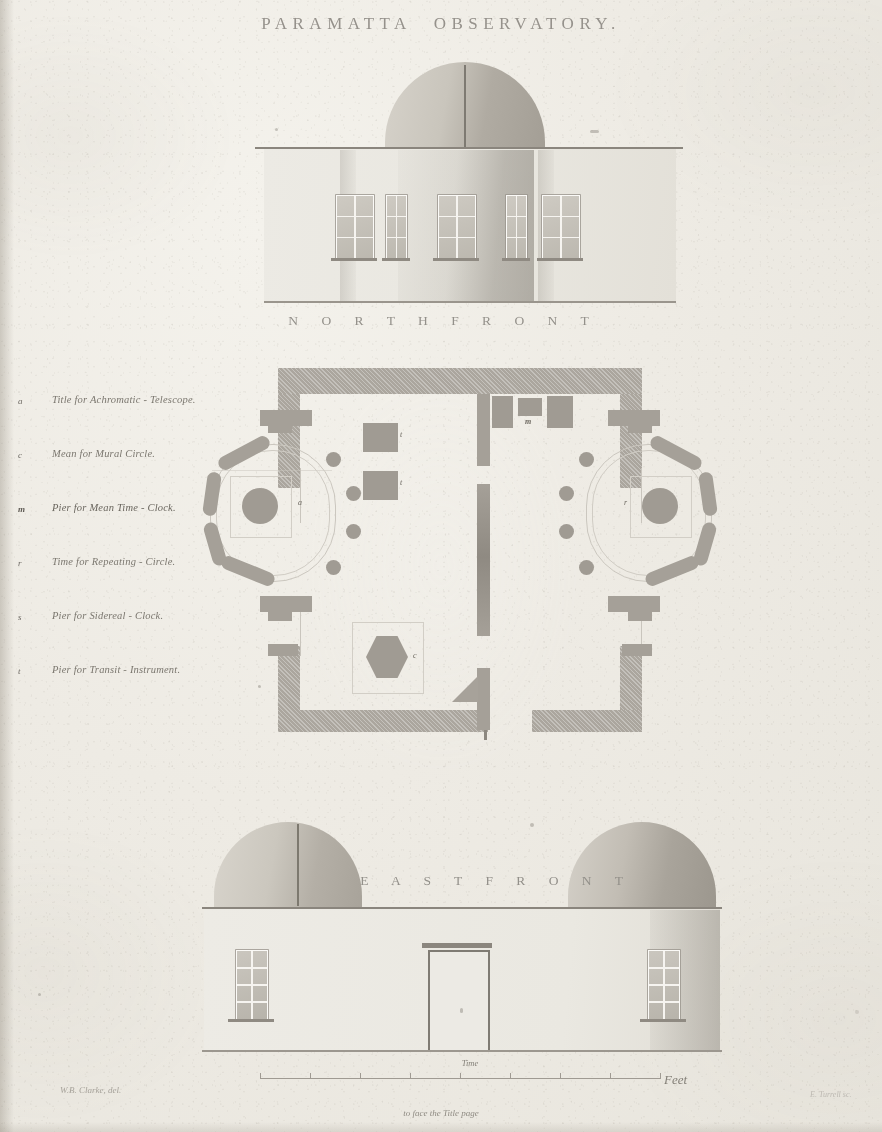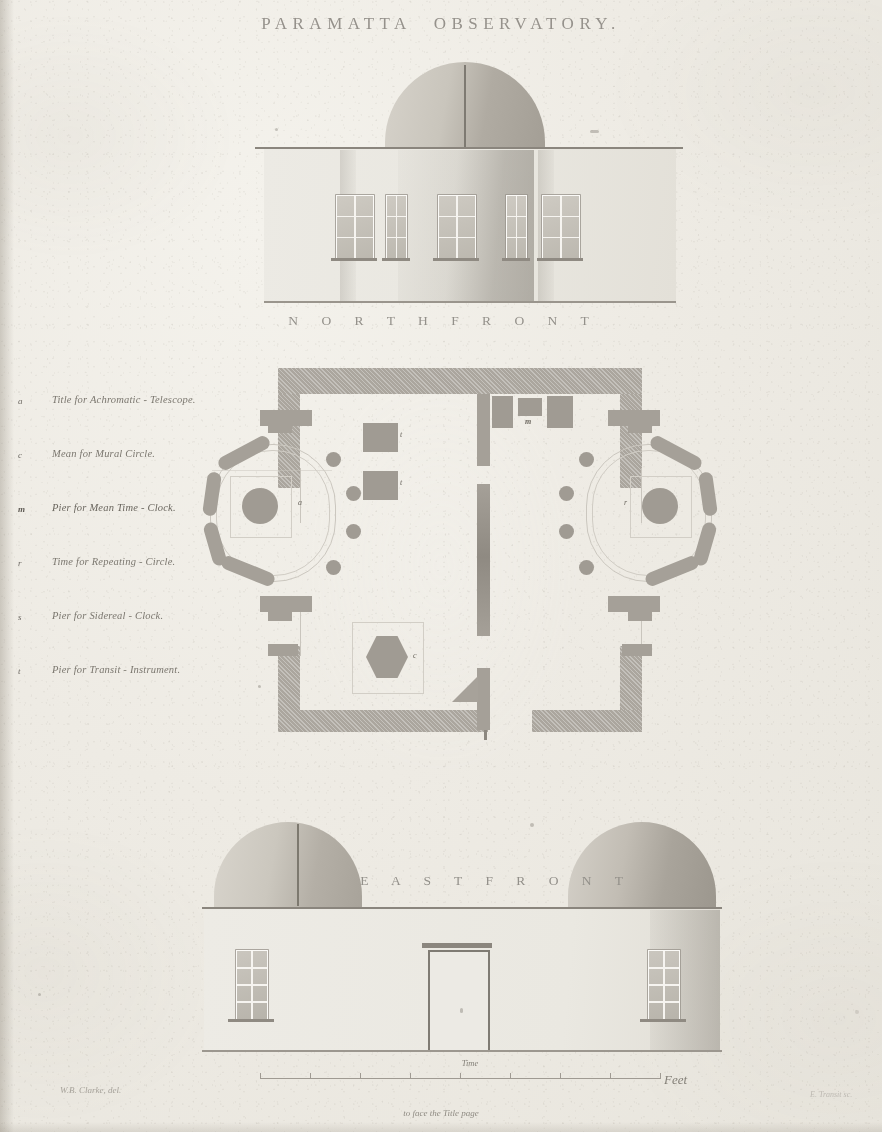--- a/index.html
+++ b/index.html
@@ -557,16 +557,16 @@
     <div class="scale-tick" style="left:160px;"></div>
     <div class="scale-tick" style="left:210px;"></div>
     <div class="scale-tick" style="left:260px;"></div>
     <div class="scale-tick" style="left:310px;"></div>
     <div class="scale-tick" style="left:360px;"></div>
     <div class="scale-tick" style="left:410px;"></div>
     <div class="scale-unit">Feet</div>
   </div>
 
   <div class="credit" id="credit-left">W.B. Clarke, del.</div>
-  <div class="credit" id="credit-right">E. Transit sc.</div>
+  <div class="credit" id="credit-right">E. Turrell sc.</div>
   <div id="plate-note">to face the Title page</div>
 
 </div>
 
 </body></html>

